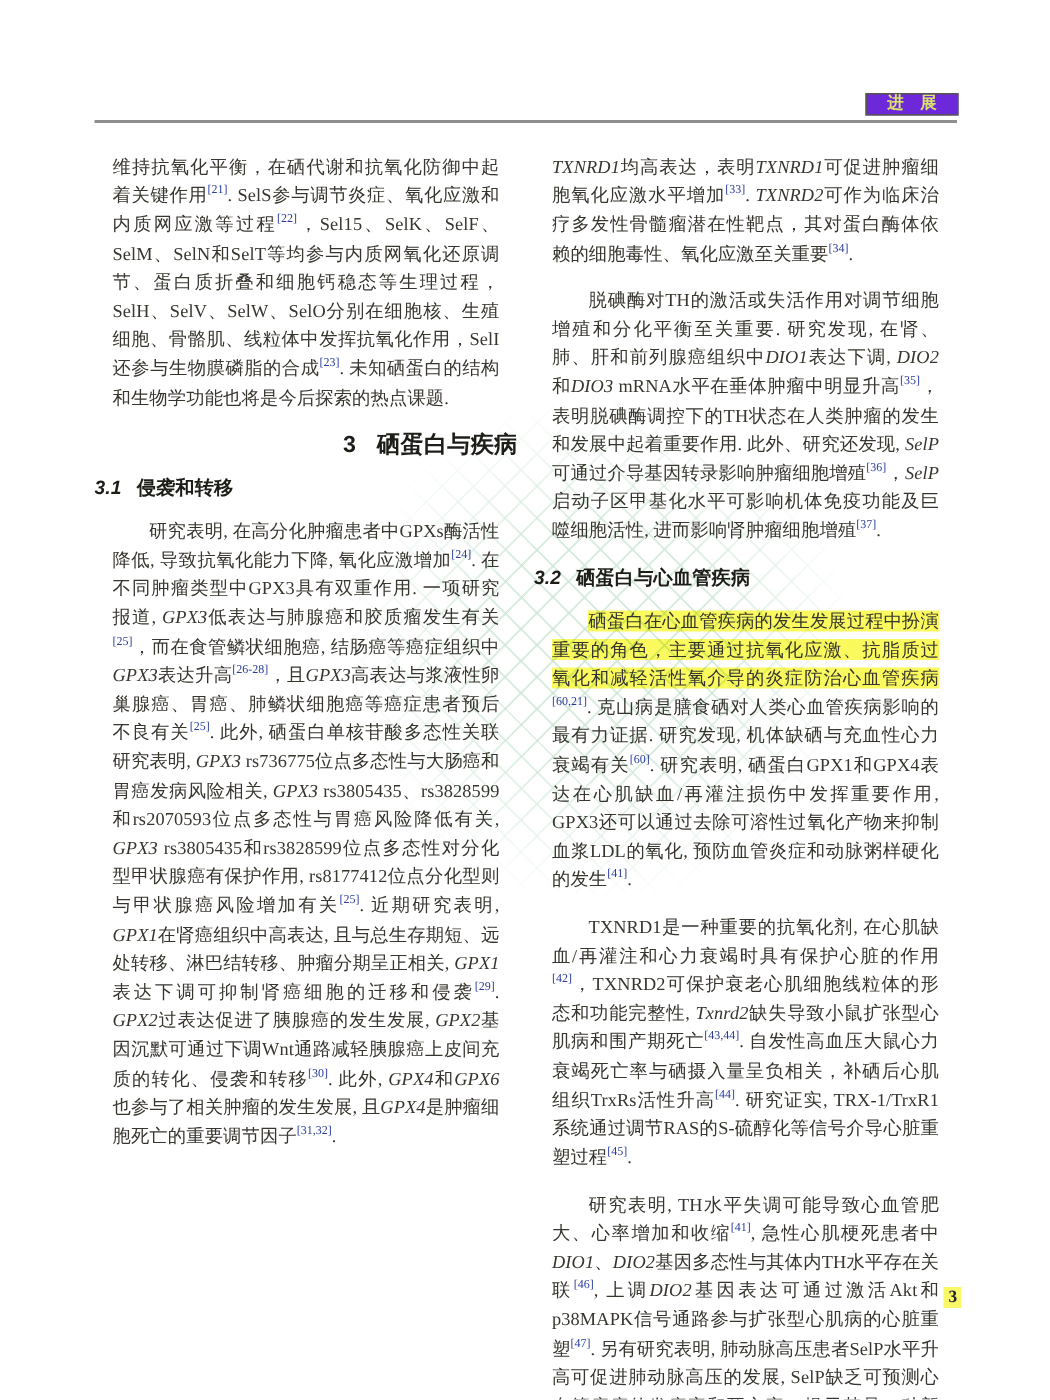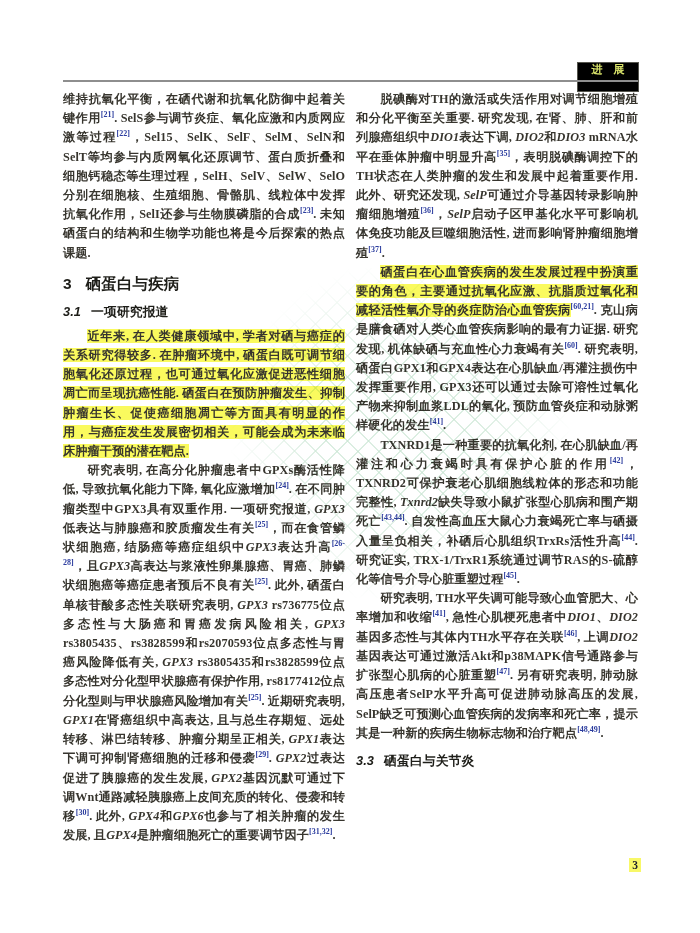--- a/index.html
+++ b/index.html
@@ -1,34 +1,34 @@
 <!DOCTYPE html>
 <html><head>
 <meta charset="utf-8">
 <style>
   html,body{margin:0;padding:0;}
   body{width:700px;height:933px;background:#ffffff;overflow:hidden;position:relative;
        font-family:"Liberation Serif","DejaVu Serif",serif;}
   .page{position:absolute;inset:0;background:#ffffff;color:#37352e;}
 
-  .badge{position:absolute;left:577px;top:62px;width:62px;height:30px;box-sizing:border-box;
-         background:#000000;border:1px solid #55554d;color:#d9e36a;
+  .badge{position:absolute;left:577px;top:62px;width:62px;height:15px;box-sizing:border-box;
+         background:#6d28d9;border:1px solid #55554d;color:#d9e36a;
          font-family:"Liberation Sans","DejaVu Sans",sans-serif;font-weight:700;
          font-size:11px;line-height:13px;text-align:center;letter-spacing:4px;padding-left:4px;}
   .rule{position:absolute;left:63px;top:80px;width:575px;height:2px;background:#8e8e8e;}
 
   .columns{position:absolute;left:63px;top:90px;width:575px;display:flex;gap:11px;}
   .col{width:282px;font-size:12.2px;line-height:19.2px;text-align:justify;
        letter-spacing:0.1px;}
-  .col p{margin:0;text-align:justify;font-weight:bold;}
+  .col p{margin:12px;text-align:justify;}
   .col p.indent{text-indent:2em;}
 
   .heading{font-family:"Liberation Sans","DejaVu Sans",sans-serif;font-weight:700;color:#1e1e19;
            text-align:left;text-indent:0;}
-  .h1{font-size:15.5px;line-height:20px;margin:11px 0 8px 0;}
+  .h1{font-size:15.5px;line-height:20px;margin:11px 0 8px 12px;text-align:right;}
   .h1 .hnum{margin-right:14px;}
   .h2{font-size:12.8px;line-height:17px;margin:9px 0 7px 0;}
   .h2 .hnum{margin-right:10px;font-style:italic;}
 
   .hl{background:#fafa5e;}
   .sup{color:#2b3c9e;font-size:8px;vertical-align:super;line-height:0;letter-spacing:0;}
   .i{font-style:italic;}
 
   .watermark{position:absolute;left:228px;top:268px;width:345px;height:330px;
     pointer-events:none;opacity:.38;mix-blend-mode:multiply;
@@ -44,26 +44,27 @@
 </head>
 <body>
 
 <div class="page">
   <span class="badge">进 展</span>
   <div class="rule"></div>
   <div class="columns">
     <div class="col" id="col-left">
         <p class="para"><span>维持抗氧化平衡，在硒代谢和抗氧化防御中起着关键作用</span><span class="sup">[21]</span><span>. SelS参与调节炎症、氧化应激和内质网应激等过程</span><span class="sup">[22]</span><span>，Sel15、SelK、SelF、SelM、SelN和SelT等均参与内质网氧化还原调节、蛋白质折叠和细胞钙稳态等生理过程，SelH、SelV、SelW、SelO分别在细胞核、生殖细胞、骨骼肌、线粒体中发挥抗氧化作用，SelI还参与生物膜磷脂的合成</span><span class="sup">[23]</span><span>. 未知硒蛋白的结构和生物学功能也将是今后探索的热点课题.</span></p>
         <div class="heading h1"><span class="hnum">3</span><span>硒蛋白与疾病</span></div>
-        <div class="heading h2"><span class="hnum">3.1</span><span>一项研究报道</span></div>
-        <p class="para indent"><span class="hl">近年来, 在人类健康领域中, 学者对硒与癌症的关系研究得较多. 在肿瘤环境中, 硒蛋白既可调节细胞氧化还原过程，也可通过氧化应激促进恶性细胞凋亡而呈现抗癌性能. 硒蛋白在预防肿瘤发生、抑制肿瘤生长、促使癌细胞凋亡等方面具有明显的作用，与癌症发生发展密切相关，可能会成为未来临床肿瘤干预的潜在靶点.</span></p>
+        <div class="heading h2"><span class="hnum">3.1</span><span>侵袭和转移</span></div>
         <p class="para indent"><span>研究表明, 在高分化肿瘤患者中GPXs酶活性降低, 导致抗氧化能力下降, 氧化应激增加</span><span class="sup">[24]</span><span>. 在不同肿瘤类型中GPX3具有双重作用. 一项研究报道, </span><span class="i">GPX3</span><span>低表达与肺腺癌和胶质瘤发生有关</span><span class="sup">[25]</span><span>，而在食管鳞状细胞癌, 结肠癌等癌症组织中</span><span class="i">GPX3</span><span>表达升高</span><span class="sup">[26-28]</span><span>，且</span><span class="i">GPX3</span><span>高表达与浆液性卵巢腺癌、胃癌、肺鳞状细胞癌等癌症患者预后不良有关</span><span class="sup">[25]</span><span>. 此外, 硒蛋白单核苷酸多态性关联研究表明, </span><span class="i">GPX3</span><span> rs736775位点多态性与大肠癌和胃癌发病风险相关, </span><span class="i">GPX3</span><span> rs3805435、rs3828599和rs2070593位点多态性与胃癌风险降低有关, </span><span class="i">GPX3</span><span> rs3805435和rs3828599位点多态性对分化型甲状腺癌有保护作用, rs8177412位点分化型则与甲状腺癌风险增加有关</span><span class="sup">[25]</span><span>. 近期研究表明, </span><span class="i">GPX1</span><span>在肾癌组织中高表达, 且与总生存期短、远处转移、淋巴结转移、肿瘤分期呈正相关, </span><span class="i">GPX1</span><span>表达下调可抑制肾癌细胞的迁移和侵袭</span><span class="sup">[29]</span><span>. </span><span class="i">GPX2</span><span>过表达促进了胰腺癌的发生发展, </span><span class="i">GPX2</span><span>基因沉默可通过下调Wnt通路减轻胰腺癌上皮间充质的转化、侵袭和转移</span><span class="sup">[30]</span><span>. 此外, </span><span class="i">GPX4</span><span>和</span><span class="i">GPX6</span><span>也参与了相关肿瘤的发生发展, 且</span><span class="i">GPX4</span><span>是肿瘤细胞死亡的重要调节因子</span><span class="sup">[31,32]</span><span>.</span></p>
       </div>
     <div class="col" id="col-right">
+        <p class="para"><span class="i">TXNRD1</span><span>均高表达，表明</span><span class="i">TXNRD1</span><span>可促进肿瘤细胞氧化应激水平增加</span><span class="sup">[33]</span><span>. </span><span class="i">TXNRD2</span><span>可作为临床治疗多发性骨髓瘤潜在性靶点，其对蛋白酶体依赖的细胞毒性、氧化应激至关重要</span><span class="sup">[34]</span><span>.</span></p>
         <p class="para indent"><span>脱碘酶对TH的激活或失活作用对调节细胞增殖和分化平衡至关重要. 研究发现, 在肾、肺、肝和前列腺癌组织中</span><span class="i">DIO1</span><span>表达下调, </span><span class="i">DIO2</span><span>和</span><span class="i">DIO3</span><span> mRNA水平在垂体肿瘤中明显升高</span><span class="sup">[35]</span><span>，表明脱碘酶调控下的TH状态在人类肿瘤的发生和发展中起着重要作用. 此外、研究还发现, </span><span class="i">SelP</span><span>可通过介导基因转录影响肿瘤细胞增殖</span><span class="sup">[36]</span><span>，</span><span class="i">SelP</span><span>启动子区甲基化水平可影响机体免疫功能及巨噬细胞活性, 进而影响肾肿瘤细胞增殖</span><span class="sup">[37]</span><span>.</span></p>
+        <div class="heading h2"><span class="hnum">3.2</span><span>硒蛋白与心血管疾病</span></div>
         <p class="para indent"><span class="hl">硒蛋白在心血管疾病的发生发展过程中扮演重要的角色，主要通过抗氧化应激、抗脂质过氧化和减轻活性氧介导的炎症防治心血管疾病</span><span class="sup">[60,21]</span><span>. 克山病是膳食硒对人类心血管疾病影响的最有力证据. 研究发现, 机体缺硒与充血性心力衰竭有关</span><span class="sup">[60]</span><span>. 研究表明, 硒蛋白GPX1和GPX4表达在心肌缺血/再灌注损伤中发挥重要作用, GPX3还可以通过去除可溶性过氧化产物来抑制血浆LDL的氧化, 预防血管炎症和动脉粥样硬化的发生</span><span class="sup">[41]</span><span>.</span></p>
         <p class="para indent"><span>TXNRD1是一种重要的抗氧化剂, 在心肌缺血/再灌注和心力衰竭时具有保护心脏的作用</span><span class="sup">[42]</span><span>，TXNRD2可保护衰老心肌细胞线粒体的形态和功能完整性, </span><span class="i">Txnrd2</span><span>缺失导致小鼠扩张型心肌病和围产期死亡</span><span class="sup">[43,44]</span><span>. 自发性高血压大鼠心力衰竭死亡率与硒摄入量呈负相关，补硒后心肌组织TrxRs活性升高</span><span class="sup">[44]</span><span>. 研究证实, TRX-1/TrxR1系统通过调节RAS的S-硫醇化等信号介导心脏重塑过程</span><span class="sup">[45]</span><span>.</span></p>
         <p class="para indent"><span>研究表明, TH水平失调可能导致心血管肥大、心率增加和收缩</span><span class="sup">[41]</span><span>, 急性心肌梗死患者中</span><span class="i">DIO1</span><span>、</span><span class="i">DIO2</span><span>基因多态性与其体内TH水平存在关联</span><span class="sup">[46]</span><span>, 上调</span><span class="i">DIO2</span><span>基因表达可通过激活Akt和p38MAPK信号通路参与扩张型心肌病的心脏重塑</span><span class="sup">[47]</span><span>. 另有研究表明, 肺动脉高压患者SelP水平升高可促进肺动脉高压的发展, SelP缺乏可预测心血管疾病的发病率和死亡率，提示其是一种新的疾病生物标志物和治疗靶点</span><span class="sup">[48,49]</span><span>.</span></p>
         <div class="heading h2"><span class="hnum">3.3</span><span>硒蛋白与关节炎</span></div>
       </div>
   </div>
   <div class="watermark"></div>
   <span class="pagenum">3</span>
 </div>
 

